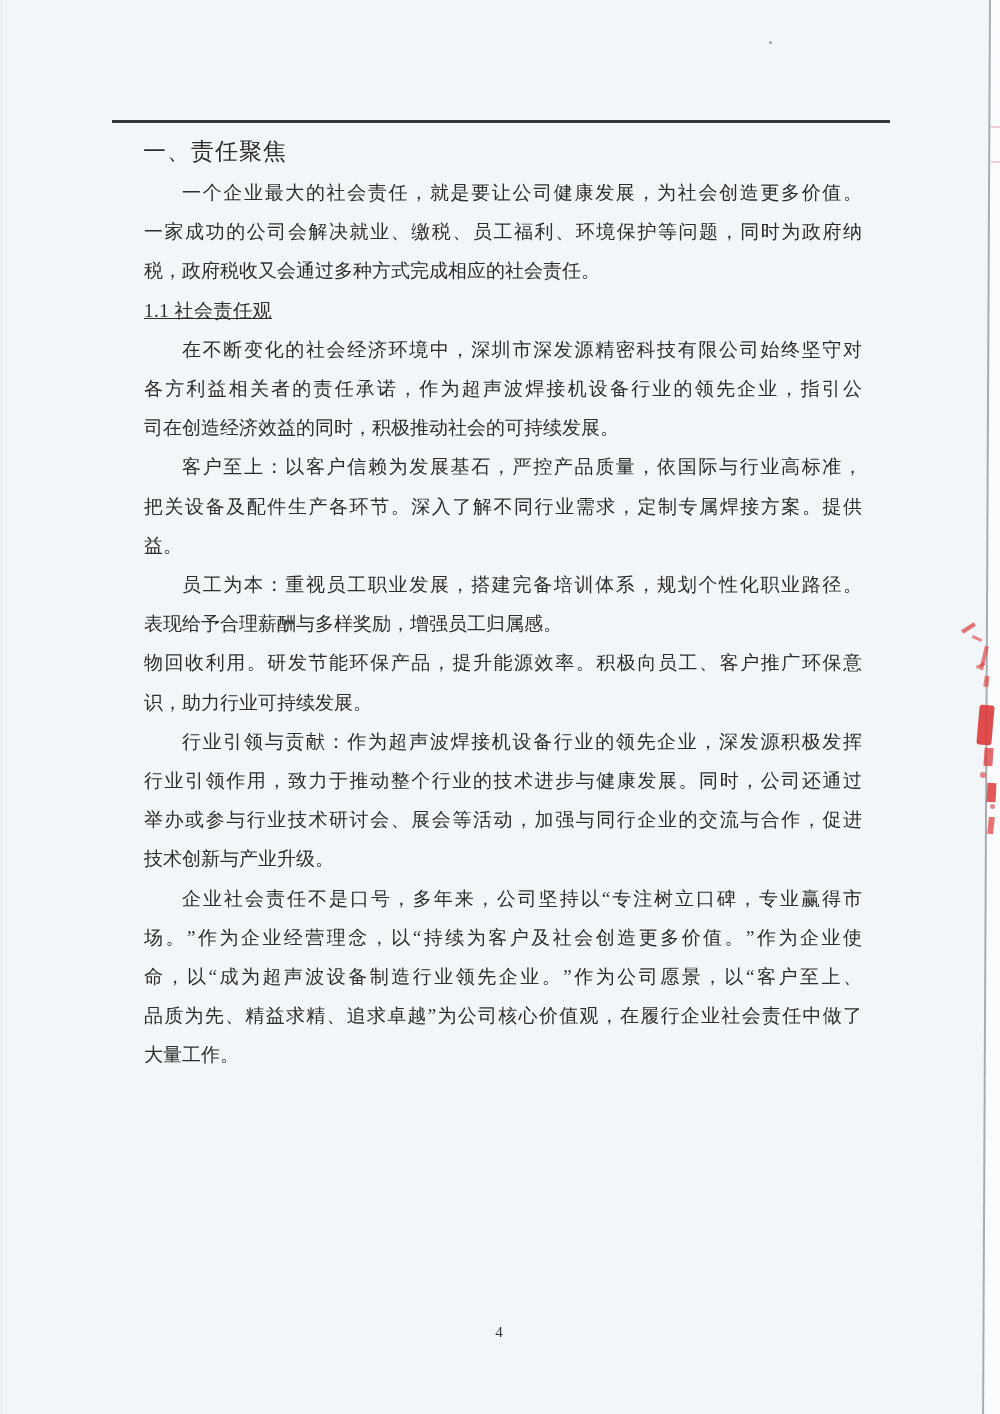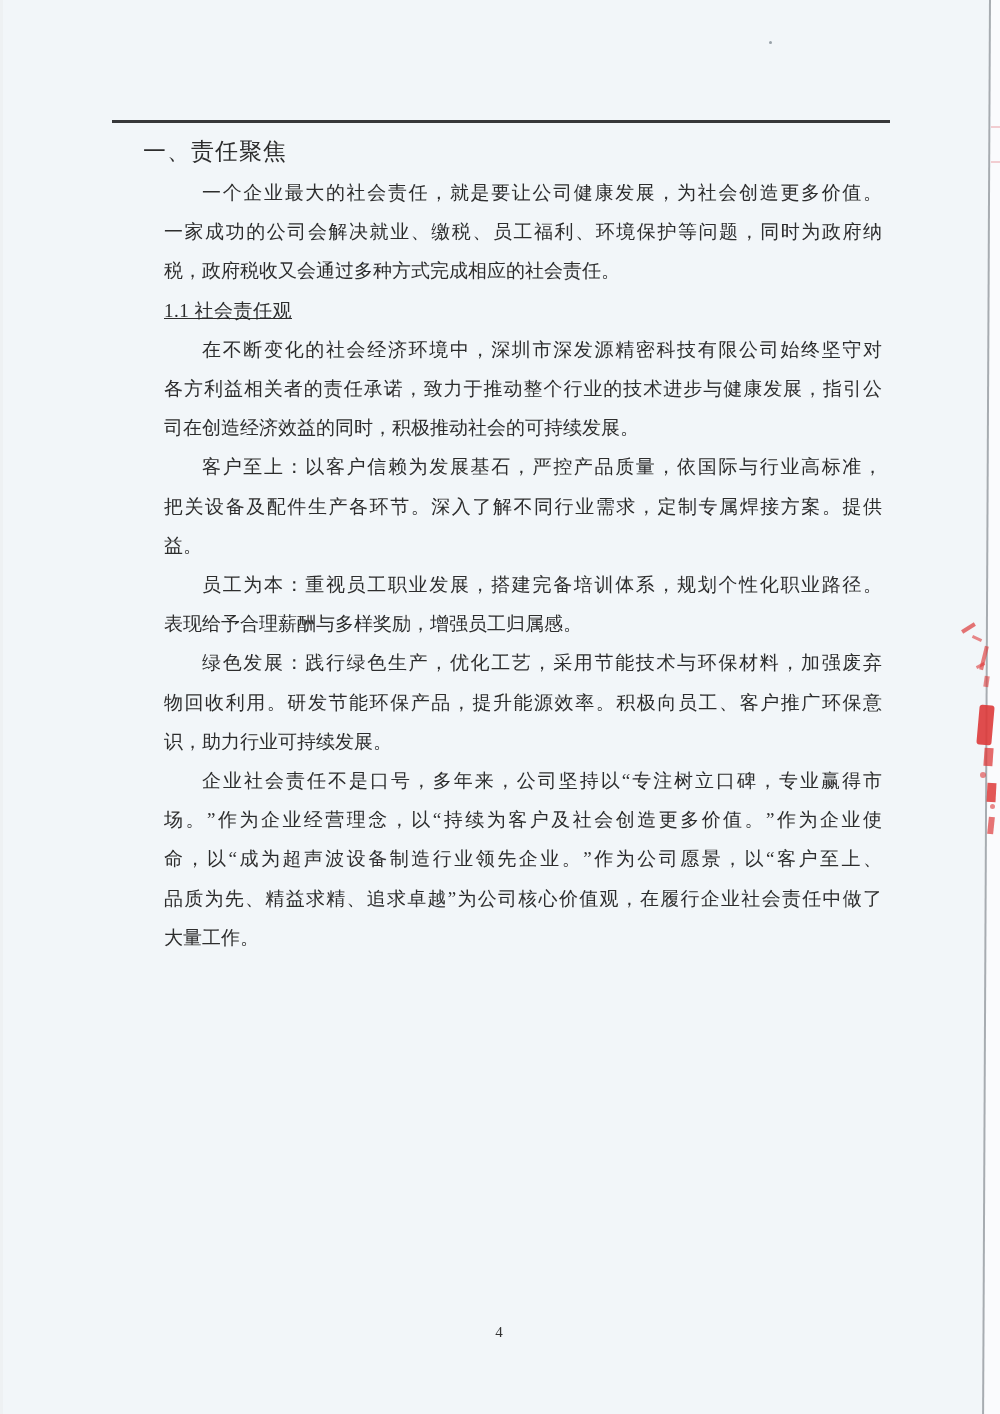--- a/index.html
+++ b/index.html
@@ -17,21 +17,21 @@
   
   .top-rule{position:absolute;left:112px;top:120px;width:778px;height:3px;background:#37383a;}
   
   .heading{
     position:absolute;left:143px;top:136px;margin:0;
     font-size:23px;font-weight:normal;letter-spacing:1px;white-space:nowrap;
   }
   
   .body-block{
     position:absolute;left:144px;top:173px;width:718px;
-    font-size:19px;line-height:39.2px;margin-left:20px;
+    font-size:19px;line-height:39.2px;
   }
   .block{margin:0;}
   .line{text-align:justify;text-align-last:justify;}
   .line.first{text-indent:38px;}
   .line.last{text-align-last:left;}
   .block.subheading .line{text-align-last:left;letter-spacing:0.5px;text-decoration:underline;}
   
   .page-number{
     position:absolute;left:459px;top:1324px;width:80px;
     text-align:center;font-size:15px;color:#333;
@@ -82,36 +82,41 @@
       <div class="block paragraph">
         <div class="line first">一个企业最大的社会责任，就是要让公司健康发展，为社会创造更多价值。</div>
         <div class="line">一家成功的公司会解决就业、缴税、员工福利、环境保护等问题，同时为政府纳</div>
         <div class="line last">税，政府税收又会通过多种方式完成相应的社会责任。</div>
       </div>
       <div class="block subheading">
         <div class="line last">1.1 社会责任观</div>
       </div>
       <div class="block paragraph">
         <div class="line first">在不断变化的社会经济环境中，深圳市深发源精密科技有限公司始终坚守对</div>
-        <div class="line">各方利益相关者的责任承诺，致力于推动整个行业的技术进步与健康发展，指引公</div>
+        <div class="line">各方利益相关者的责任承诺，作为超声波焊接机设备行业的领先企业，指引公</div>
         <div class="line last">司在创造经济效益的同时，积极推动社会的可持续发展。</div>
       </div>
       <div class="block paragraph">
         <div class="line first">客户至上：以客户信赖为发展基石，严控产品质量，依国际与行业高标准，</div>
         <div class="line">把关设备及配件生产各环节。深入了解不同行业需求，定制专属焊接方案。提供</div>
         <div class="line last">益。</div>
       </div>
       <div class="block paragraph">
         <div class="line first">员工为本：重视员工职业发展，搭建完备培训体系，规划个性化职业路径。</div>
         <div class="line last">表现给予合理薪酬与多样奖励，增强员工归属感。</div>
       </div>
       <div class="block paragraph">
-        <div class="line first">绿色发展：践行绿色生产，优化工艺，采用节能技术与环保材料，加强废弃</div>
         <div class="line">物回收利用。研发节能环保产品，提升能源效率。积极向员工、客户推广环保意</div>
         <div class="line last">识，助力行业可持续发展。</div>
+      </div>
+      <div class="block paragraph">
+        <div class="line first">行业引领与贡献：作为超声波焊接机设备行业的领先企业，深发源积极发挥</div>
+        <div class="line">行业引领作用，致力于推动整个行业的技术进步与健康发展。同时，公司还通过</div>
+        <div class="line">举办或参与行业技术研讨会、展会等活动，加强与同行企业的交流与合作，促进</div>
+        <div class="line last">技术创新与产业升级。</div>
       </div>
       <div class="block paragraph">
         <div class="line first">企业社会责任不是口号，多年来，公司坚持以“专注树立口碑，专业赢得市</div>
         <div class="line">场。”作为企业经营理念，以“持续为客户及社会创造更多价值。”作为企业使</div>
         <div class="line">命，以“成为超声波设备制造行业领先企业。”作为公司愿景，以“客户至上、</div>
         <div class="line">品质为先、精益求精、追求卓越”为公司核心价值观，在履行企业社会责任中做了</div>
         <div class="line last">大量工作。</div>
       </div>
     </div>
 

